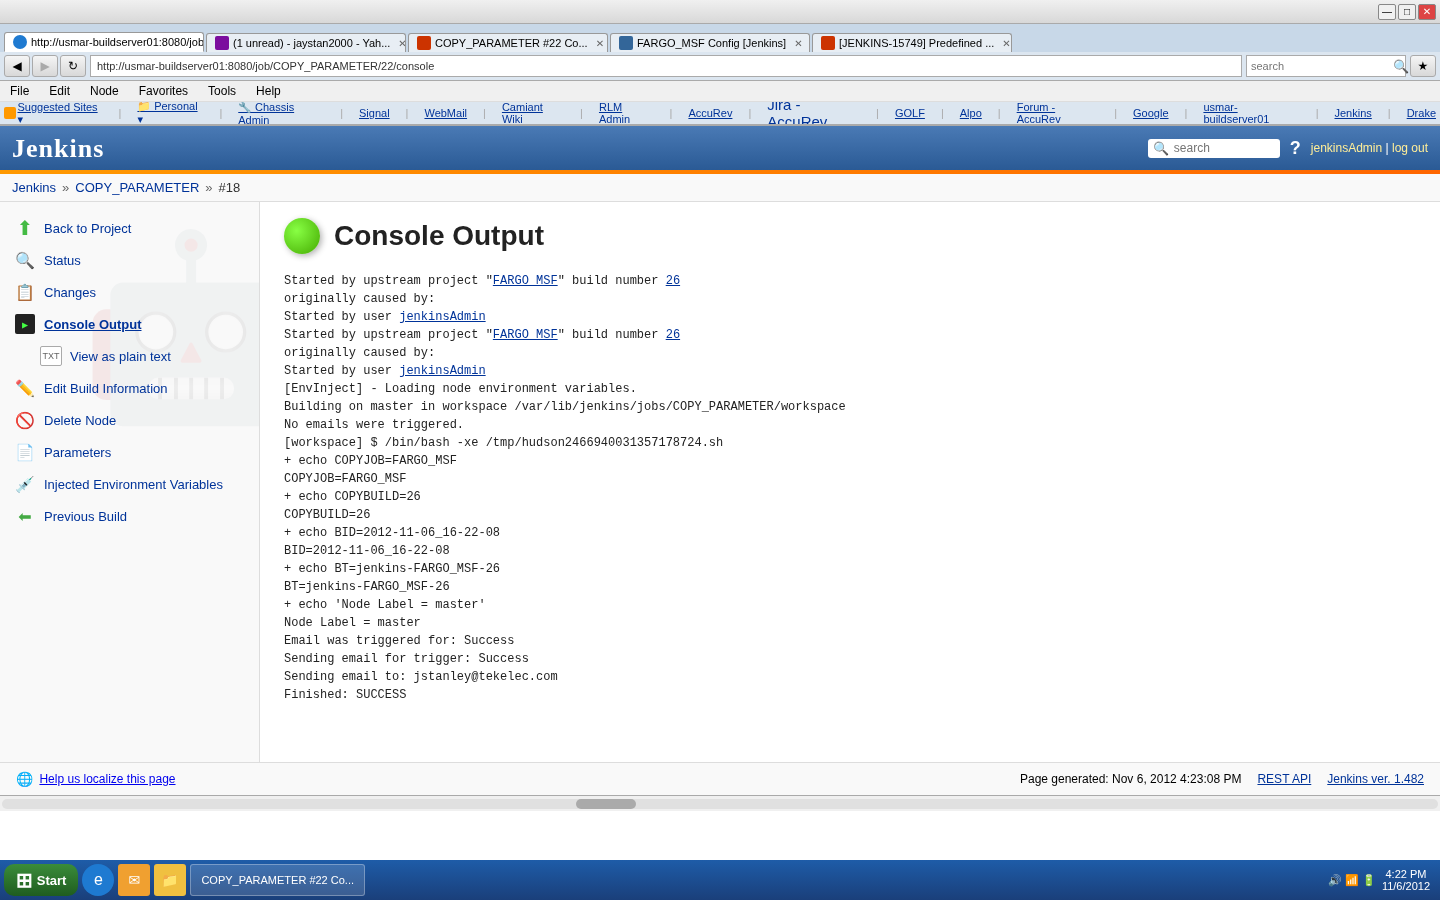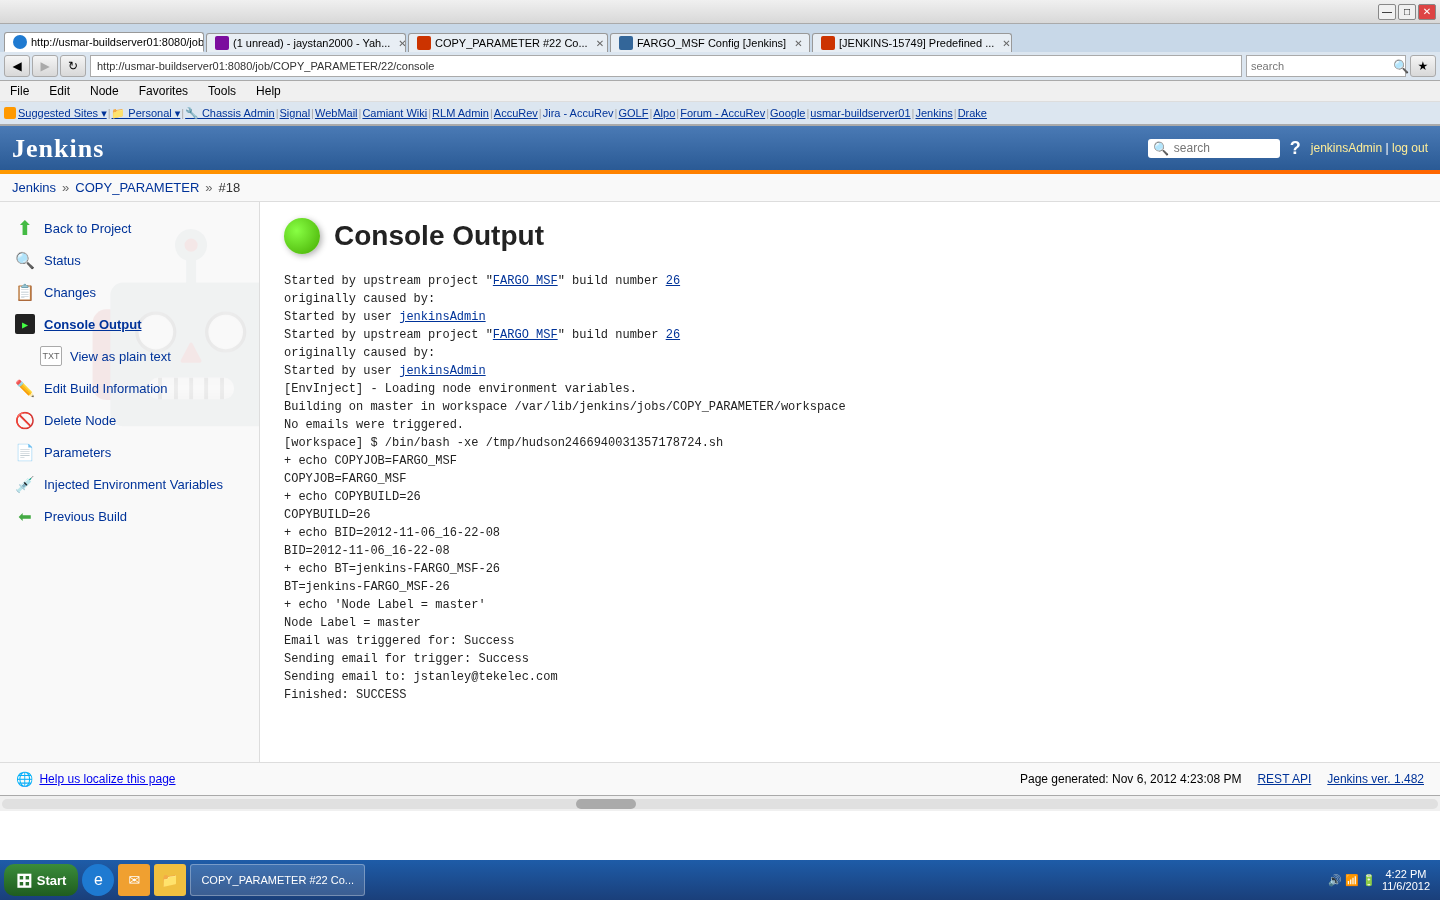--- a/index.html
+++ b/index.html
@@ -22,21 +22,21 @@
     .tab-close { margin-left: 4px; font-size: 10px; color: #666; }
 
     .address-bar-row { display: flex; align-items: center; padding: 3px 4px; gap: 4px; background: #dce6f0; border-bottom: 1px solid #aaa; }
     .nav-btns { display: flex; gap: 2px; }
     .nav-btn { width: 26px; height: 22px; background: linear-gradient(to bottom, #f5f5f5, #d8d8d8); border: 1px solid #aaa; border-radius: 3px; display: flex; align-items: center; justify-content: center; font-size: 12px; cursor: pointer; }
     .address-box { flex: 1; height: 22px; border: 1px solid #aaa; background: white; padding: 0 6px; font-size: 12px; display: flex; align-items: center; }
     .address-text { flex: 1; font-size: 11px; color: #333; }
     .search-box { display: flex; align-items: center; border: 1px solid #aaa; background: white; height: 22px; padding: 0 4px; width: 160px; }
     .search-box input { border: none; outline: none; font-size: 11px; flex: 1; }
 
-    .bookmarks-bar { display: flex; align-items: center; padding: 8px 4px; gap: 1px; background: #dce6f0; border-bottom: 2px solid #aaa; font-size: 11px; overflow: hidden; height: 24px; }
+    .bookmarks-bar { display: flex; align-items: center; padding: 8px 4px; gap: 16px; background: #dce6f0; border-bottom: 2px solid #aaa; font-size: 11px; overflow: hidden; height: 24px; }
     .bm-sep { color: #aaa; }
 
     
     .menu-bar { background: #f0f0f0; border-bottom: 1px solid #ddd; padding: 2px 6px; display: flex; gap: 12px; font-size: 12px; }
     .menu-item { cursor: pointer; padding: 1px 4px; }
 
     
     .jenkins-header { background: linear-gradient(to bottom, #4a7ab5, #2a5a95); padding: 6px 12px; display: flex; align-items: center; justify-content: space-between; }
     .jenkins-logo { color: white; font-size: 28px; font-weight: bold; font-family: Georgia, serif; letter-spacing: 1px; }
     .jenkins-logo span { color: #ffcc00; }
@@ -173,21 +173,21 @@
     <span style="color:#003399;font-size:11px;text-decoration:underline;cursor:pointer;">Signal</span>
     <span class="bm-sep">|</span>
     <span style="color:#003399;font-size:11px;text-decoration:underline;cursor:pointer;">WebMail</span>
     <span class="bm-sep">|</span>
     <span style="color:#003399;font-size:11px;text-decoration:underline;cursor:pointer;">Camiant Wiki</span>
     <span class="bm-sep">|</span>
     <span style="color:#003399;font-size:11px;text-decoration:underline;cursor:pointer;">RLM Admin</span>
     <span class="bm-sep">|</span>
     <span style="color:#003399;font-size:11px;text-decoration:underline;cursor:pointer;">AccuRev</span>
     <span class="bm-sep">|</span>
-    <span style="color:#003399;font-size:11px;cursor:pointer;">Jira - AccuRev</span>
+    <span style="color:#003399;font-size:15px;cursor:pointer;">Jira - AccuRev</span>
     <span class="bm-sep">|</span>
     <span style="color:#003399;font-size:11px;text-decoration:underline;cursor:pointer;">GOLF</span>
     <span class="bm-sep">|</span>
     <span style="color:#003399;font-size:11px;text-decoration:underline;cursor:pointer;">Alpo</span>
     <span class="bm-sep">|</span>
     <span style="color:#003399;font-size:11px;text-decoration:underline;cursor:pointer;">Forum - AccuRev</span>
     <span class="bm-sep">|</span>
     <span style="color:#003399;font-size:11px;text-decoration:underline;cursor:pointer;">Google</span>
     <span class="bm-sep">|</span>
     <span style="color:#003399;font-size:11px;text-decoration:underline;cursor:pointer;">usmar-buildserver01</span>

